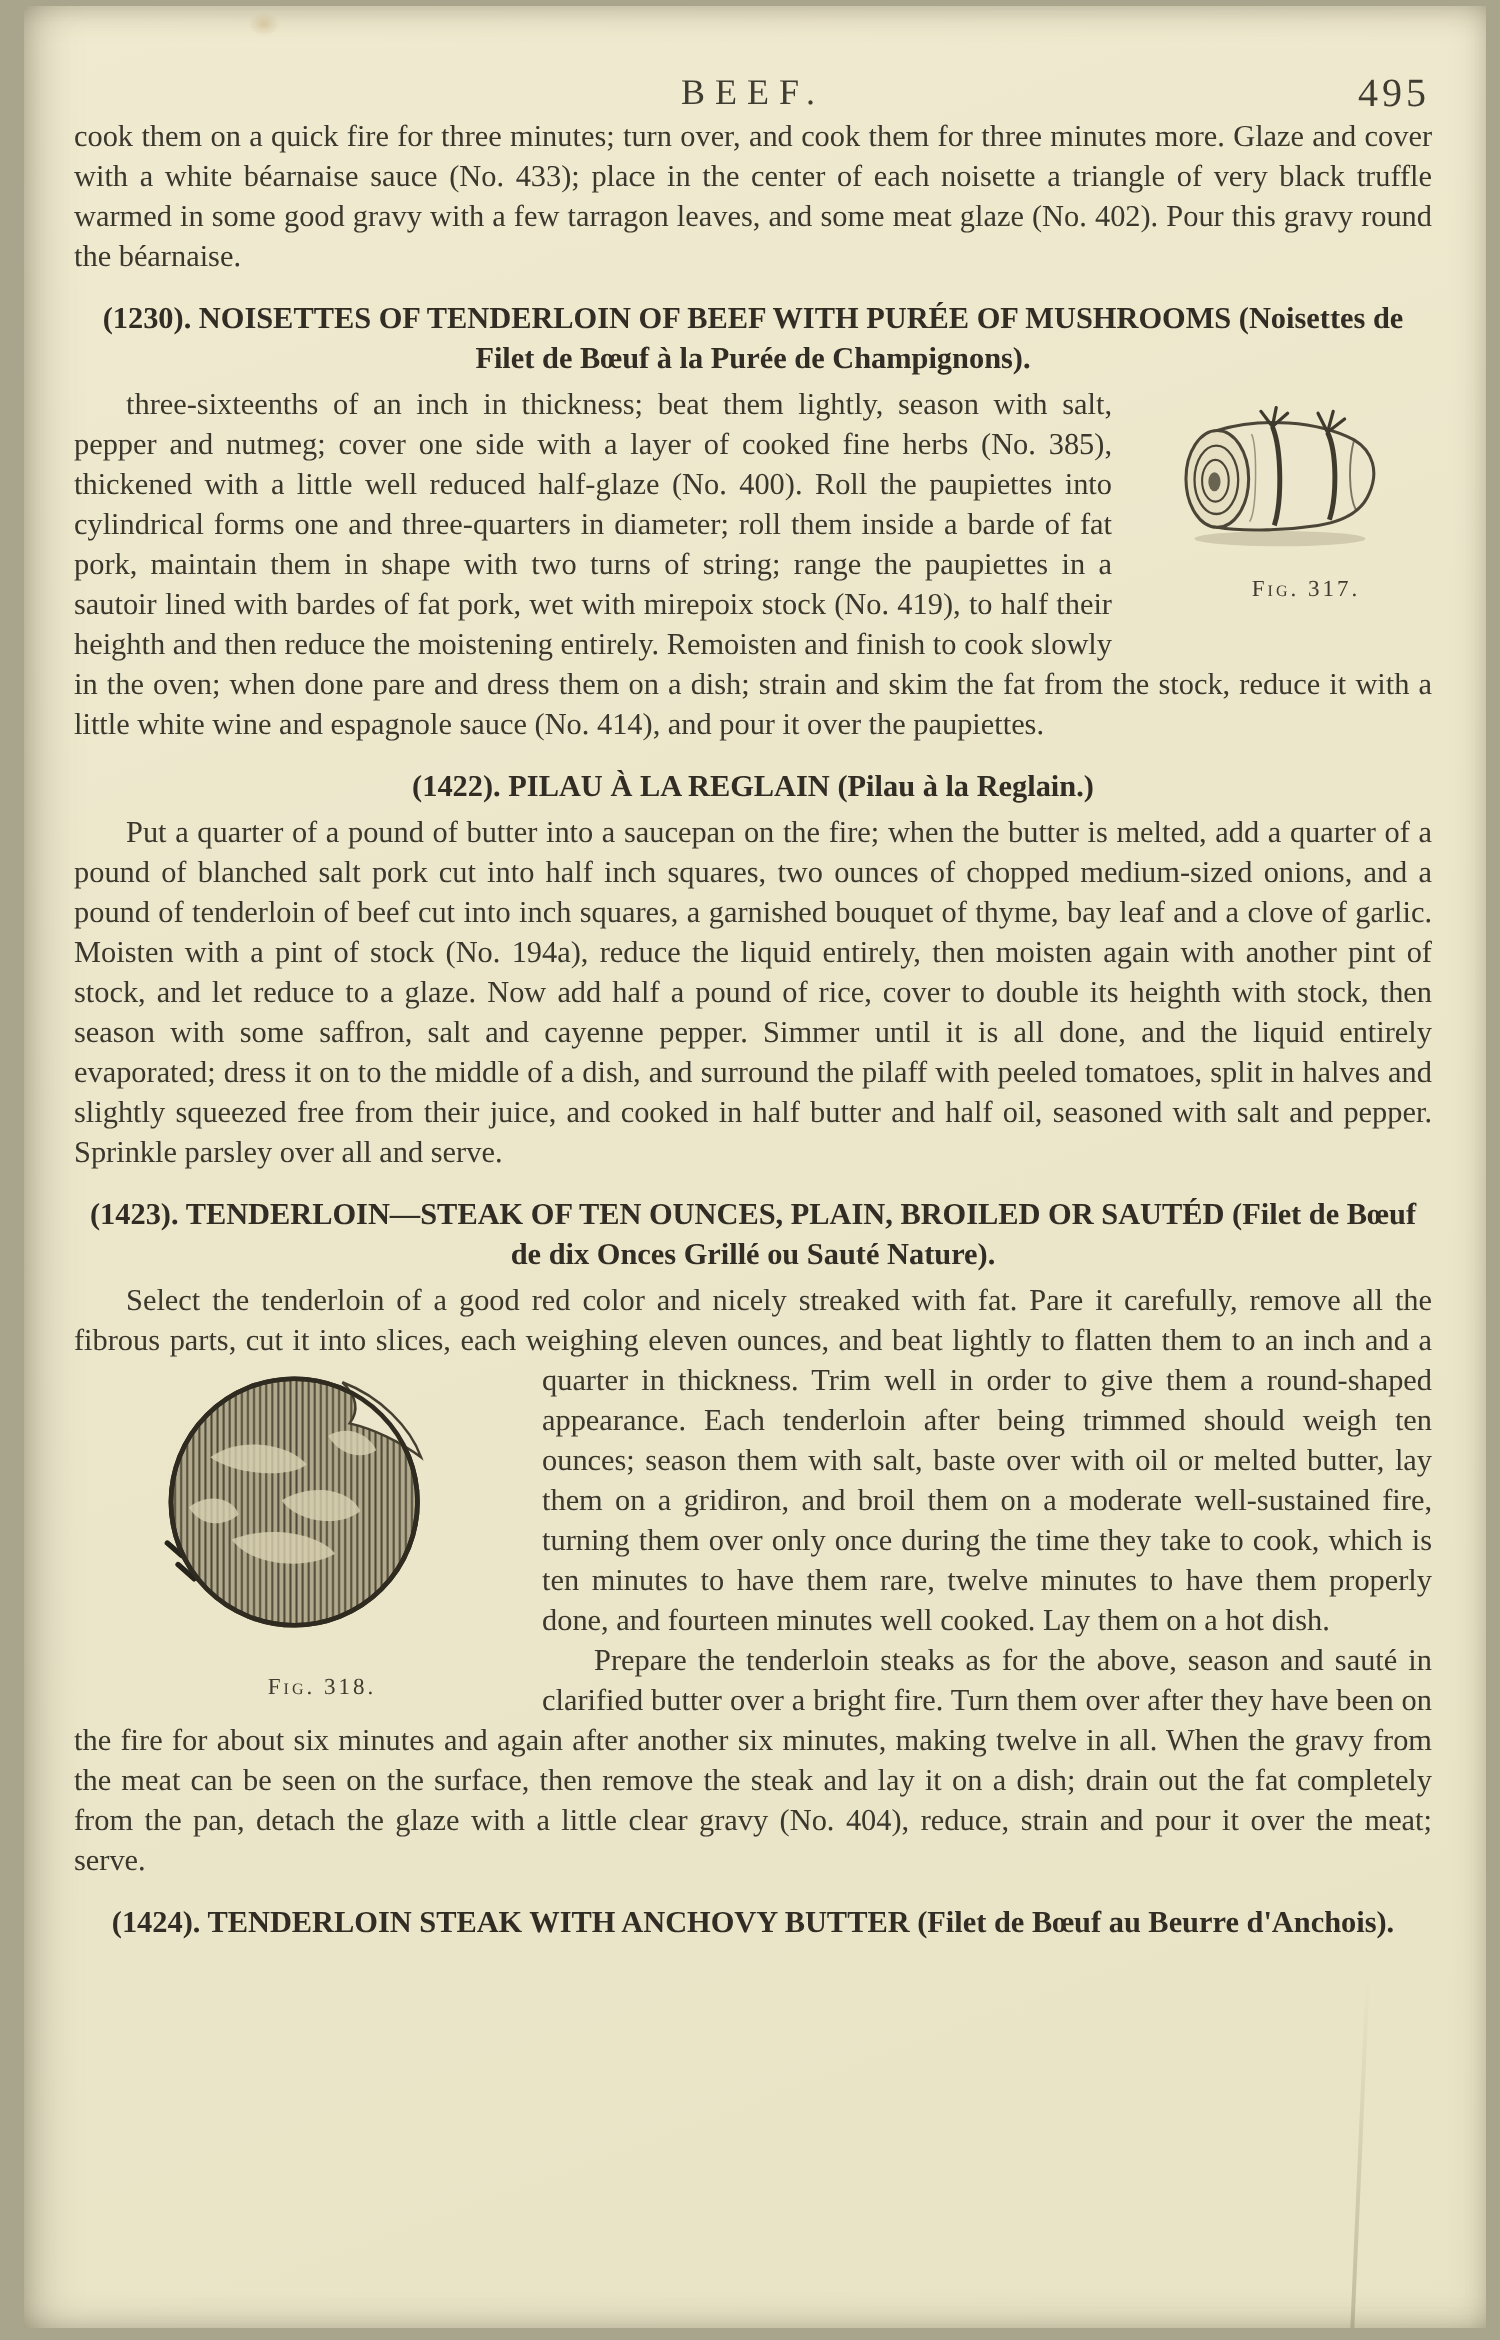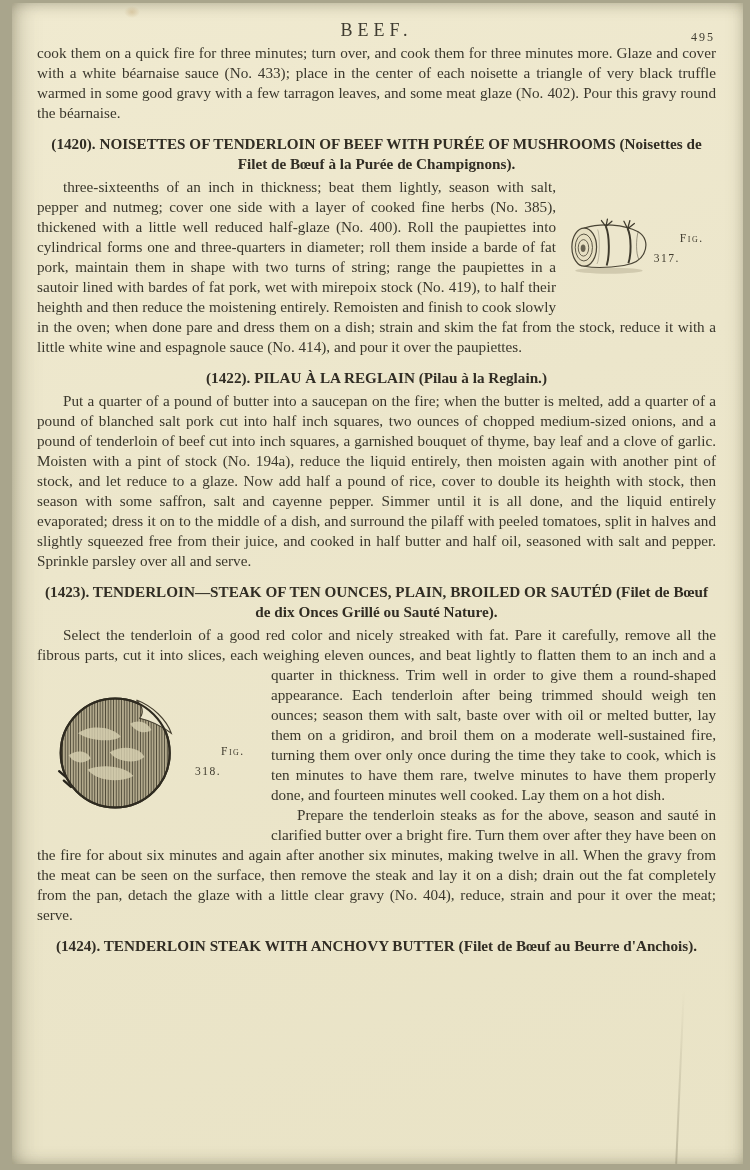--- a/index.html
+++ b/index.html
@@ -13,50 +13,50 @@
   .page {
     position:absolute; left:12px; top:3px; width:731px; height:1161px;
     background:#ece6cb;
     background:linear-gradient(160deg,#f0ead0 0%, #ece6cb 40%, #e9e3c6 100%);
     box-shadow:
       inset 16px 0 26px -16px rgba(84,80,58,.55),
       inset -10px 0 18px -12px rgba(84,80,58,.35),
       inset 0 10px 18px -12px rgba(84,80,58,.40),
       inset 0 -10px 18px -12px rgba(84,80,58,.35);
     box-sizing:border-box;
-    padding:12px 27px 0 25px;
+    padding:28px 27px 0 25px;
     overflow:hidden;
     color:#3a372c;
   }
   .stain {
     position:absolute; left:112px; top:3px; width:16px; height:12px;
     border-radius:50%;
     background:radial-gradient(rgba(196,168,118,.45), rgba(196,168,118,0) 70%);
   }
   .crease {
     position:absolute; right:62px; bottom:0; width:2px; height:175px;
     background:linear-gradient(to bottom, rgba(120,114,88,0), rgba(120,114,88,.35));
     transform:rotate(2.5deg);
   }
   .running-head { position:relative; text-align:center; height:23px; margin-top:5px; }
   .head-title { font-size:18px; letter-spacing:5px; color:#3f3c31; }
-  .pagenum { position:absolute; right:1px; top:10px; font-size:12px; letter-spacing:2px; color:#3f3c31; }
+  .pagenum { position:absolute; right:1px; top:0; font-size:20px; letter-spacing:2px; color:#3f3c31; }
   p.body {
     margin:0; text-align:justify;
     font-size:15.2px; line-height:20px; color:#3a372c;
   }
   p.ind { text-indent:26px; }
   .intro { margin-top:32px; }
   h2.shead {
     clear:both;
     font-size:15.2px; line-height:20px; font-weight:bold;
     text-align:center; color:#312d24;
     margin:11px 6px 3px 6px;
   }
-  .figfloat { display:flex; flex-direction:row; align-items:center; }
+  .figfloat { display:flex; flex-direction:column; align-items:center; }
   .f317 { float:right; width:152px; height:130px; margin:1px 0 0 8px; }
   .f317 svg { width:116px; height:76px; margin-top:6px; }
   .f318 { float:left; width:222px; height:170px; margin:3px 12px 2px 0; }
   .f318 svg { width:198px; height:144px; }
   .figcap {
     font-size:11.5px; font-variant:small-caps; letter-spacing:1.5px;
     color:#3f3b2e; margin-top:9px;
   }
   .f318 .figcap { margin-top:16px; }
 </style>
@@ -68,21 +68,21 @@
     <div class="stain"></div>
 
     <header class="running-head">
       <span class="head-title">BEEF.</span>
       <span class="pagenum">495</span>
     </header>
 
     <p class="body intro">cook them on a quick fire for three minutes; turn over, and cook them for three minutes more. Glaze and cover with a white béarnaise sauce (No. 433); place in the center of each noisette a triangle of very black truffle warmed in some good gravy with a few tarragon leaves, and some meat glaze (No. 402). Pour this gravy round the béarnaise.</p>
 
     <h2 class="shead">
-      <span>(1420).</span>
+      <span>(1230).</span>
       <span>NOISETTES OF TENDERLOIN OF BEEF WITH PURÉE OF MUSHROOMS</span>
       <span>(Noisettes de Filet de Bœuf à la Purée de Champignons).</span>
     </h2>
 
     <p class="body ind">
       <span class="figfloat f317">
         <svg viewBox="0 0 120 80" xmlns="http://www.w3.org/2000/svg">
           <ellipse cx="60" cy="73" rx="45" ry="4" fill="#b5ae92" opacity="0.5"></ellipse>
           <path d="M27 16 C 50 9, 80 11, 99 21 C 109 27, 112 38, 107 49 C 103 59, 93 64, 80 66 C 60 69, 38 69, 27 67 Z" fill="#ece6cc" stroke="#4a4536" stroke-width="1.6"></path>
           <path d="M99 21 C 96 32, 96 50, 100 58" stroke="#4a4536" stroke-width="1" fill="none" opacity="0.7"></path>

